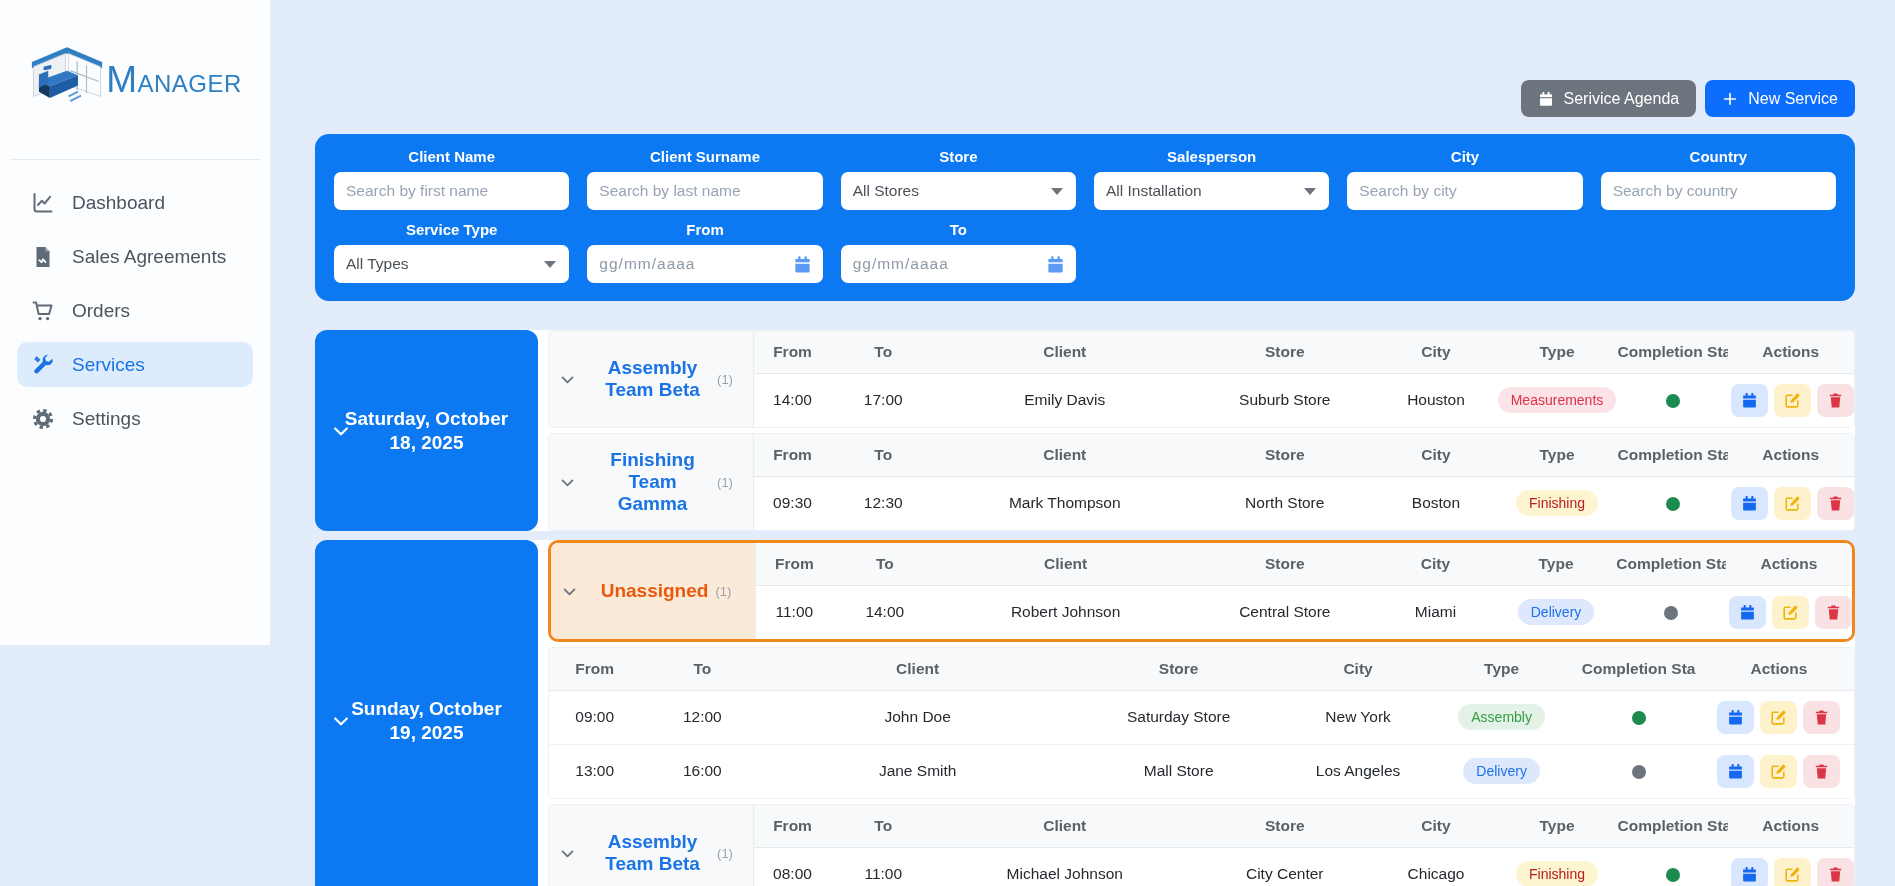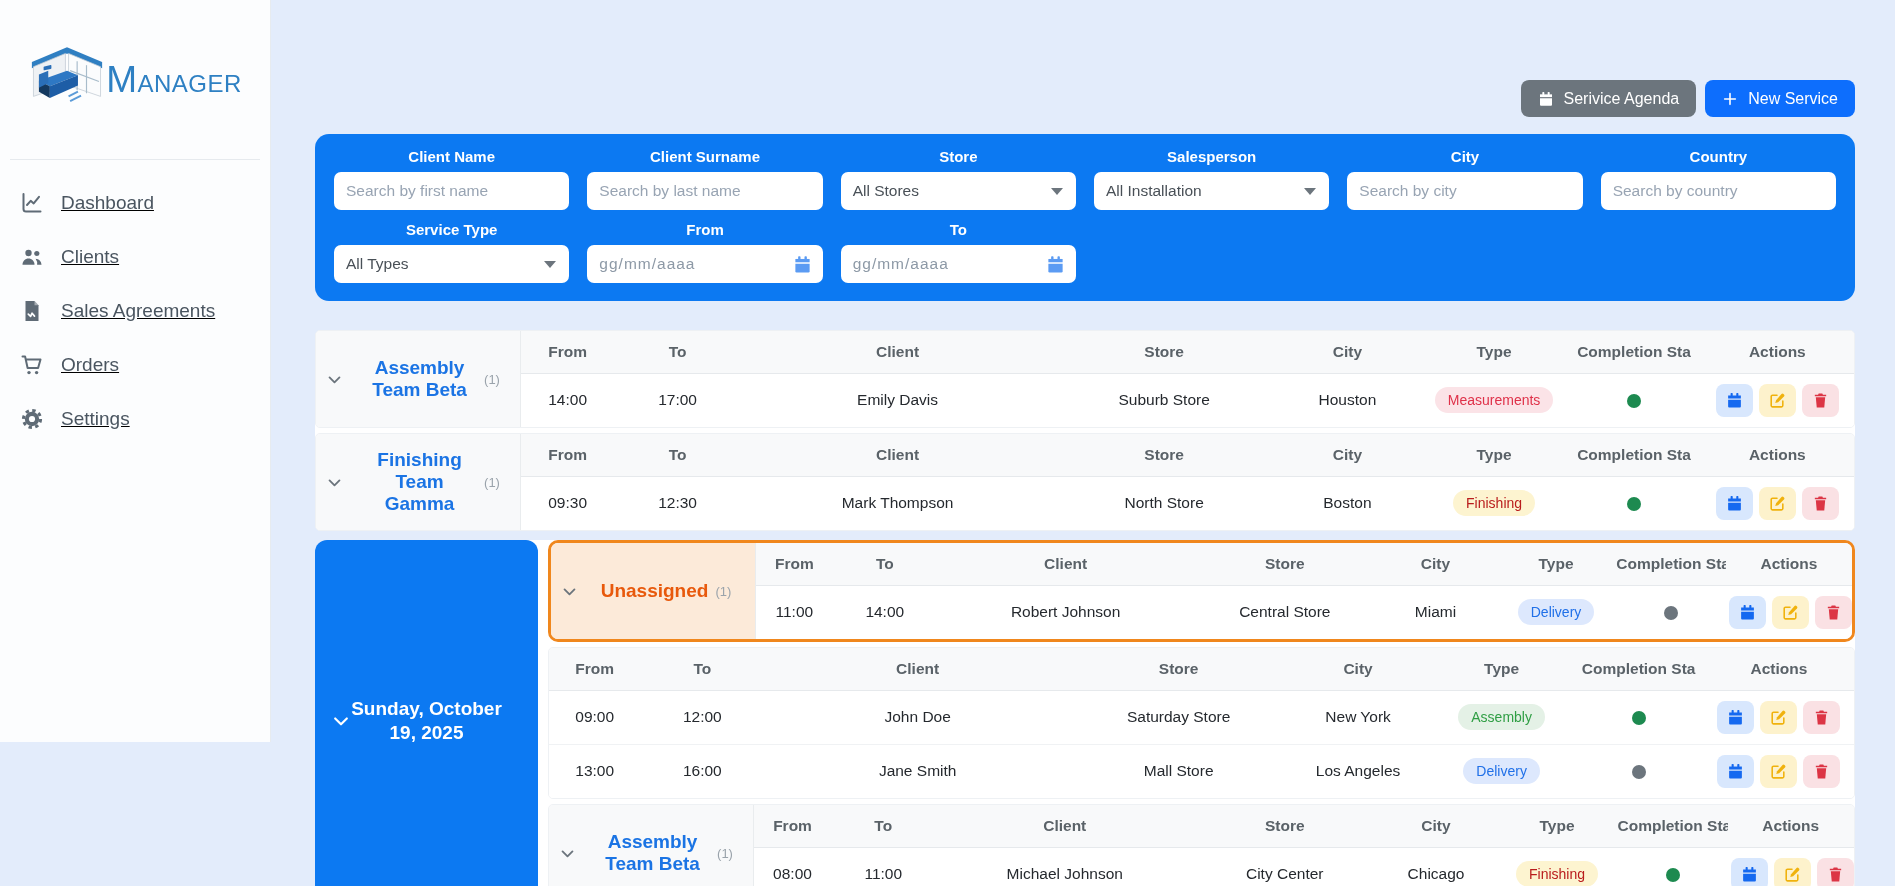--- a/index.html
+++ b/index.html
@@ -1,27 +1,27 @@
 <!DOCTYPE html>
 <html><head>
 <meta charset="utf-8">
 <style>
   * { margin:0; padding:0; box-sizing:border-box; }
   html,body { width:1895px; height:886px; overflow:hidden;
     font-family:"Liberation Sans", sans-serif; background:#e3ecfb; }
 
   
-  .sidebar { position:absolute; left:0; top:0; width:271px; height:742px;
+  .sidebar { position:absolute; left:0; top:0; width:271px; height:645px;
     background:#fcfdfe; border-right:1px solid #e7ebef; }
   .logo-wrap { height:160px; display:flex; align-items:center; justify-content:center;
     border-bottom:1px solid #e6eaee; margin:0 10px; }
   .logo-text { color:#2e80c3; letter-spacing:.5px; }
   .logo-m { font-size:37px; }
   .logo-rest { font-size:24px; }
-  .nav { padding:20px 6px;text-decoration:underline; }
+  .nav { padding:20px 17px; }
   .nav-item { display:flex; align-items:center; gap:15px; height:45px; padding:0 14px;
     border-radius:10px; margin-bottom:9px; color:#4a5560; font-size:19px; cursor:pointer; }
   .nav-item .nicon { width:26px; height:26px; color:#5f6b76; display:flex; align-items:center; }
   .nav-item .nicon svg { width:24px; height:24px; }
   .nav-item.active { background:#ddecfd; color:#1b74e4; }
   .nav-item.active .nicon { color:#1b74e4; }
 
   
   .main { position:absolute; left:271px; top:0; width:1624px; height:886px;margin-top:40px; }
   .top-actions { position:absolute; top:40px; right:40px; display:flex; gap:9px; }
@@ -123,47 +123,45 @@
           <svg viewBox="0 0 24 24" fill="none" stroke="currentColor" stroke-width="2" stroke-linecap="round" stroke-linejoin="round">
             <path d="M3.5 3v15a2.5 2.5 0 0 0 2.5 2.5h14.5"></path>
             <path d="M7 14l3.7-4.2 3 2.6 5.3-6.6"></path>
           </svg>
         </span>
         <span>Dashboard</span>
       </div>
       <div class="nav-item">
         <span class="nicon">
           <svg viewBox="0 0 24 24" fill="currentColor">
-            <circle cx="8.5" cy="8" r="3.2"></circle>
-            <path d="M2.5 19.5c0-3.3 2.7-6 6-6s6 2.7 6 6v.3h-12z"></path>
-            <circle cx="16.8" cy="8.5" r="2.6"></circle>
-            <path d="M15.6 13.7a6.4 6.4 0 0 1 5.9 5.8v.3h-4.4a8 8 0 0 0-1.5-6.1z"></path>
-          </svg>
-        </span>
-        <span>Clients</span>
-      </div>
-      <div class="nav-item">
-        <span class="nicon">
-          <svg viewBox="0 0 24 24" fill="currentColor">
             <path d="M5.5 2h9l4 4.2V22h-13z"></path>
             <path d="M14.5 2v4.2h4z" fill="#fff" opacity=".45"></path>
             <path d="M8.3 15.2l2.3 2.2 1.5-3.2 2.4 2.9" stroke="#fcfdfe" stroke-width="1.7" fill="none" stroke-linecap="round" stroke-linejoin="round"></path>
           </svg>
         </span>
         <span>Sales Agreements</span>
       </div>
       <div class="nav-item">
         <span class="nicon">
           <svg viewBox="0 0 24 24" fill="none" stroke="currentColor" stroke-width="2" stroke-linecap="round" stroke-linejoin="round">
             <path d="M2.5 3.5h2.6L7.6 15h10.5l2.4-8.5H6.2"></path>
             <circle cx="9" cy="19.6" r="1.7" fill="currentColor" stroke="none"></circle>
             <circle cx="16.6" cy="19.6" r="1.7" fill="currentColor" stroke="none"></circle>
           </svg>
         </span>
         <span>Orders</span>
+      </div>
+      <div class="nav-item active">
+        <span class="nicon">
+          <svg viewBox="0 0 24 24" fill="currentColor">
+            <path d="M21.9 6.7a5.3 5.3 0 0 1-7 5.2l-8 8a2.2 2.2 0 0 1-3.1-3.1l8-8a5.3 5.3 0 0 1 5.2-7l-2.9 2.9.8 3.2 3.2.8 2.9-2.9c.5.9.9 1.9.9 2.9z"></path>
+            <path d="M3.2 5.9L5.9 3.2l3.5 3.5-2.7 2.7z" opacity=".95"></path>
+          </svg>
+        </span>
+        <span>Services</span>
       </div>
       <div class="nav-item">
         <span class="nicon">
           <svg viewBox="0 0 24 24">
             <circle cx="12" cy="12" r="7.2" fill="currentColor"></circle>
             <circle cx="12" cy="12" r="8.6" fill="none" stroke="currentColor" stroke-width="3" stroke-dasharray="3.4 3.35"></circle>
             <circle cx="12" cy="12" r="3.1" fill="#fcfdfe"></circle>
           </svg>
         </span>
         <span>Settings</span>
@@ -254,20 +252,26 @@
               <rect x="14.5" y="1.5" width="3" height="4.5" rx="1"></rect>
               <path d="M3 5h18v4.2H3z"></path>
               <path d="M3 11h18v9.5A1.5 1.5 0 0 1 19.5 22h-15A1.5 1.5 0 0 1 3 20.5z"></path>
             </svg></span>
         </div>
       </div>
     </div>
 
   <div class="agenda">
       <div class="day-card">
+        <div class="day-cell">
+          <span class="day-chev"><svg viewBox="0 0 24 24" fill="none" stroke="currentColor" stroke-width="2.6" stroke-linecap="round" stroke-linejoin="round">
+              <path d="M5 9l7 7 7-7"></path>
+            </svg></span>
+          <div class="day-label">Saturday, October 18, 2025</div>
+        </div>
         <div class="sections">
           <div class="section">
             <div class="team-cell">
               <span class="team-chev"><svg viewBox="0 0 24 24" fill="none" stroke="currentColor" stroke-width="2.6" stroke-linecap="round" stroke-linejoin="round">
                   <path d="M5 9l7 7 7-7"></path>
                 </svg></span>
               <span class="team-name">Assembly Team Beta</span>
               <span class="team-count">(1)</span>
             </div>
             <div style="flex: 1 1 0%; min-width: 0px;">

